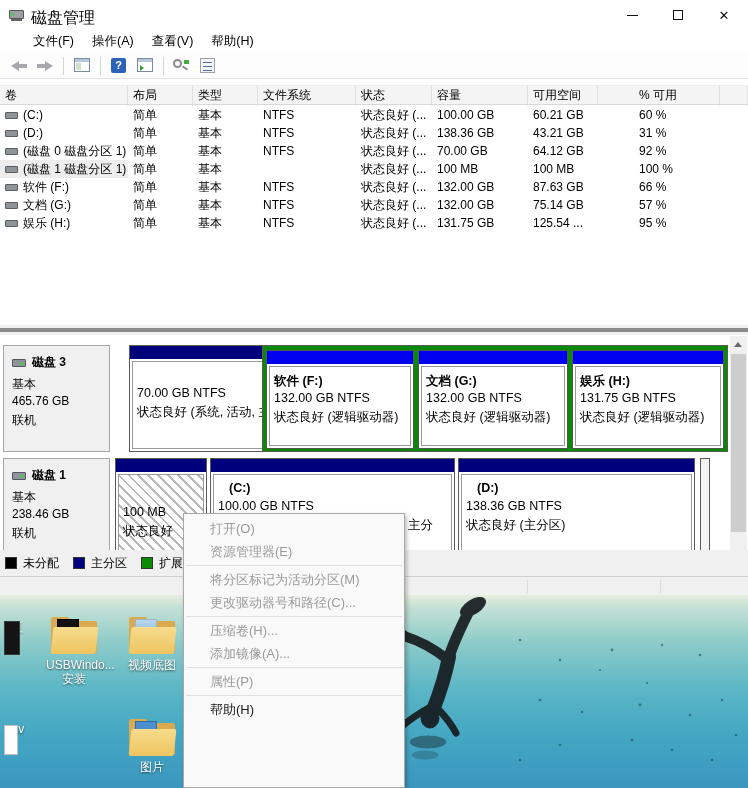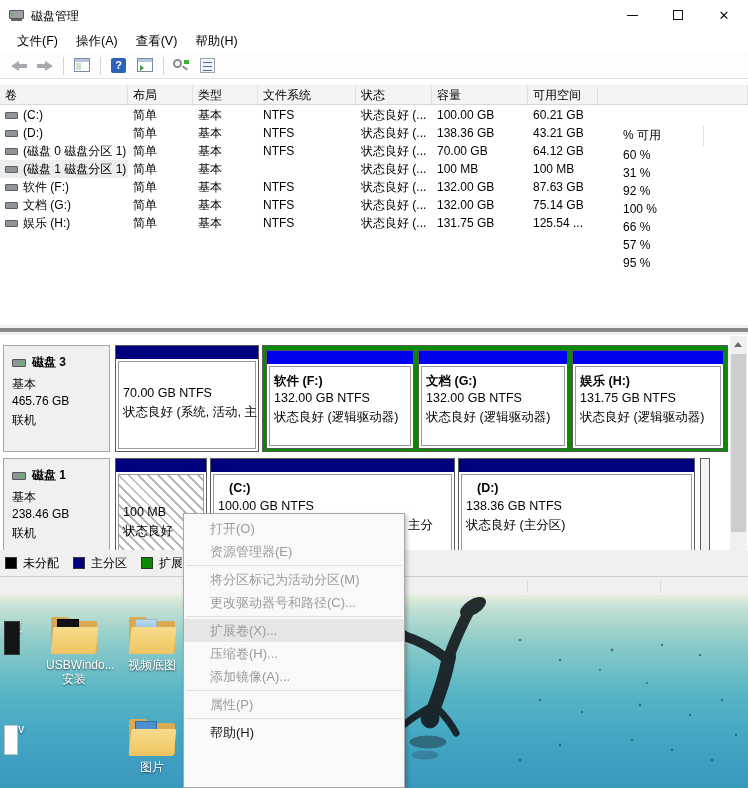--- a/index.html
+++ b/index.html
@@ -7,27 +7,27 @@
   body { font-family:"Liberation Sans","DejaVu Sans",sans-serif; font-size:12px; color:#000; }
   #screen { position:relative; width:748px; height:788px; overflow:hidden; background:#fff; }
   .abs { position:absolute; }
 
   
   #titlebar { left:0; top:0; width:748px; height:30px; background:#fff; }
   #app-icon { left:9px; top:7px; width:16px; height:16px; }
   #app-icon .drive { position:absolute; left:0; top:3px; width:15px; height:9px; background:#9aa0a6; border:1px solid #555; border-radius:1px; }
   #app-icon .light { position:absolute; left:2px; top:6px; width:3px; height:3px; background:#58c058; }
   #app-icon .base { position:absolute; left:2px; top:12px; width:11px; height:2px; background:#666; }
-  #title-text { left:31px; top:8px; font-size:12px; }
+  #title-text { left:31px; top:8px; font-size:16px; }
   .win-btn { top:0; width:46px; height:30px; display:flex; align-items:center; justify-content:center; font-size:13px; color:#111; }
   #btn-min { left:609px; } #btn-max { left:655px; } #btn-close { left:701px; }
   #btn-min .bar { width:11px; height:1px; background:#111; }
   #btn-max .box { width:10px; height:10px; border:1px solid #111; }
 
-  #menubar { left:0; top:30px; width:748px; height:23px; background:#fff; display:flex; align-items:center; padding-left:8px; }
+  #menubar { left:0; top:30px; width:748px; height:23px; background:#fff; display:flex; align-items:center; padding-left:24px; }
   .menu-item { padding:3px 9px; font-size:12.5px; }
 
   #toolbar { left:0; top:53px; width:748px; height:26px; background:#fdfdfd; border-bottom:1px solid #e3e3e3; display:flex; align-items:center; padding-left:6px; }
   .tb-sep { width:1px; height:18px; background:#d4d4d4; margin:0 5px; }
   .tb-ic { width:22px; height:20px; position:relative; margin:0 2px; }
   .arr { position:absolute; top:5px; width:0; height:0; border-top:5px solid transparent; border-bottom:5px solid transparent; }
   .arr-tail { position:absolute; top:8px; width:8px; height:4px; background:#a8a8b0; }
   .wicon { position:absolute; left:3px; top:2px; width:16px; height:14px; border:1px solid #7a8aa0; background:#fff; }
   .wicon .tbar { position:absolute; left:0; top:0; right:0; height:3px; background:#b8c6da; }
   .wicon .pane { position:absolute; left:1px; top:4px; width:5px; bottom:1px; background:#cfe0c8; }
@@ -39,21 +39,21 @@
   .chk { position:absolute; left:3px; top:2px; width:15px; height:15px; border:1px solid #9aa2ae; background:#f2f4f6; }
   .chk i { position:absolute; left:2px; width:9px; height:1px; background:#4a6fb0; }
 
   
   #list-header { left:0; top:85px; width:748px; height:20px; background:#f4f4f4; border-bottom:1px solid #d9d9d9; border-top:1px solid #ececec; }
   .hcell { position:absolute; top:0; height:20px; line-height:19px; padding-left:5px; border-right:1px solid #e0e0e0; font-size:12px; white-space:nowrap; overflow:hidden; }
   .vrow { position:absolute; left:0; width:748px; height:18px; }
   .vcell { position:absolute; top:0; height:18px; line-height:18px; padding-left:5px; white-space:nowrap; overflow:hidden; font-size:12px; }
   .c0{left:0;width:128px;} .c1{left:128px;width:65px;} .c2{left:193px;width:65px;}
   .c3{left:258px;width:98px;} .c4{left:356px;width:76px;} .c5{left:432px;width:96px;}
-  .c6{left:528px;width:70px;} .c7{left:618px;width:86px;margin-top:40px;} .c8{left:684px;width:64px;}
+  .c6{left:528px;width:70px;} .c7{left:634px;width:86px;} .c8{left:684px;width:64px;}
   .vol-ic { display:inline-block; width:13px; height:7px; background:#8e9499; border:1px solid #5a5f63; border-radius:1px; margin-right:5px; vertical-align:middle; }
   .sel-cell { background:#ededed; }
 
   
   #splitter { left:0; top:325px; width:748px; height:10px; background:#f0f0f0; }
   #splitter .bar { position:absolute; left:0; top:3px; width:748px; height:4px; background:#8a8a8a; }
 
   
   #gfx { left:0; top:335px; width:748px; height:241px; background:#ffffff; }
   .disk-info { position:absolute; left:3px; width:107px; background:#f0f0f0; border:1px solid #a6a6a6; }
@@ -338,21 +338,21 @@
       </div>
 
     <div id="gfx" class="abs">
 
       <div class="disk-info" style="top:10px;height:107px">
         <div class="hd"><span class="dico"><i></i></span><span>磁盘 3</span></div>
         <div class="ln" style="top:30px">基本</div>
         <div class="ln" style="top:48px">465.76 GB</div>
         <div class="ln" style="top:66px">联机</div>
       </div>
-      <div class="part" style="left:115px;top:10px;width:144px;height:107px">
+      <div class="part" style="left:129px;top:10px;width:144px;height:107px">
         <div class="pbar" style="background: rgb(0, 0, 124);"></div>
         <div class="pinner"></div>
         <div class="ptxt" style="top:40px">70.00 GB NTFS</div>
         <div class="ptxt" style="top:58px">状态良好 (系统, 活动, 主</div>
       </div>
       <div id="ext-frame">
         <div class="lpart" style="left:3px;width:148px">
           <div class="pbar" style="background: rgb(0, 0, 240);"></div>
           <div class="pinner"></div>
           <div class="ptxt pt-title" style="top:22px">软件  (F:)</div>
@@ -429,21 +429,20 @@
     </div>
   </div>
 
   <div id="ctx" class="abs">
     <div class="mi">打开(O)</div>
     <div class="mi">资源管理器(E)</div>
     <div class="msep"></div>
     <div class="mi">将分区标记为活动分区(M)</div>
     <div class="mi">更改驱动器号和路径(C)...</div>
     <div class="msep"></div>
-    <div class="mi hover">扩展卷(X)...</div>
     <div class="mi">压缩卷(H)...</div>
     <div class="mi">添加镜像(A)...</div>
     <div class="msep"></div>
     <div class="mi">属性(P)</div>
     <div class="msep"></div>
     <div class="mi on">帮助(H)</div>
   </div>
 
 </div>
 

